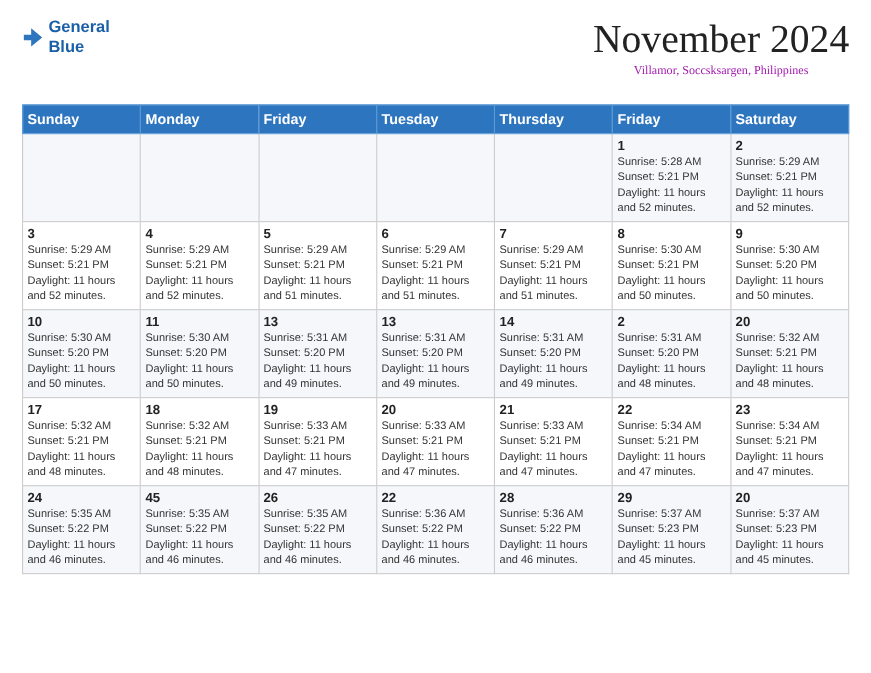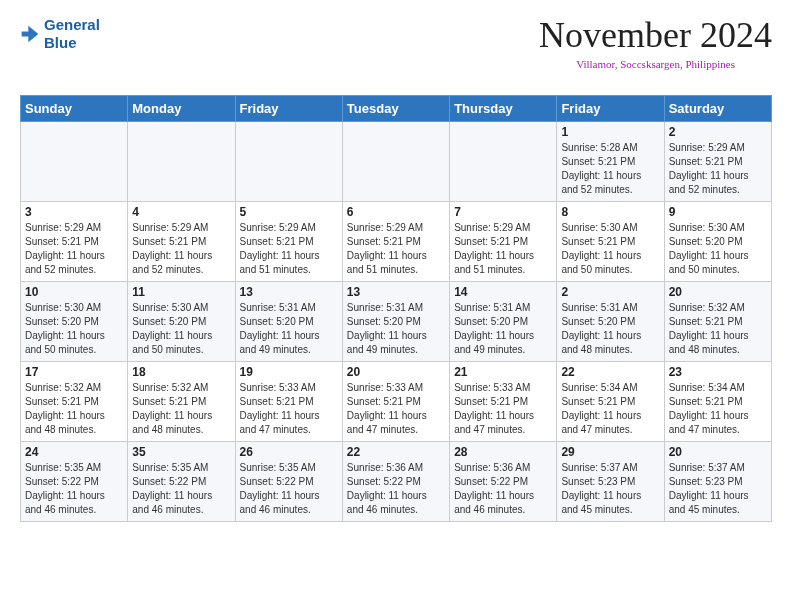--- a/index.html
+++ b/index.html
@@ -271,21 +271,21 @@
         <tr>
           <td>
         <span class="day-num">24</span>
         <div class="day-info">
           <span>Sunrise: 5:35 AM</span><br>
           <span>Sunset: 5:22 PM</span><br>
           <span>Daylight: 11 hours and 46 minutes.</span>
         </div>
           </td>
           <td>
-        <span class="day-num">35</span>
+        <span class="day-num">45</span>
         <div class="day-info">
           <span>Sunrise: 5:35 AM</span><br>
           <span>Sunset: 5:22 PM</span><br>
           <span>Daylight: 11 hours and 46 minutes.</span>
         </div>
           </td>
           <td>
         <span class="day-num">26</span>
         <div class="day-info">
           <span>Sunrise: 5:35 AM</span><br>

